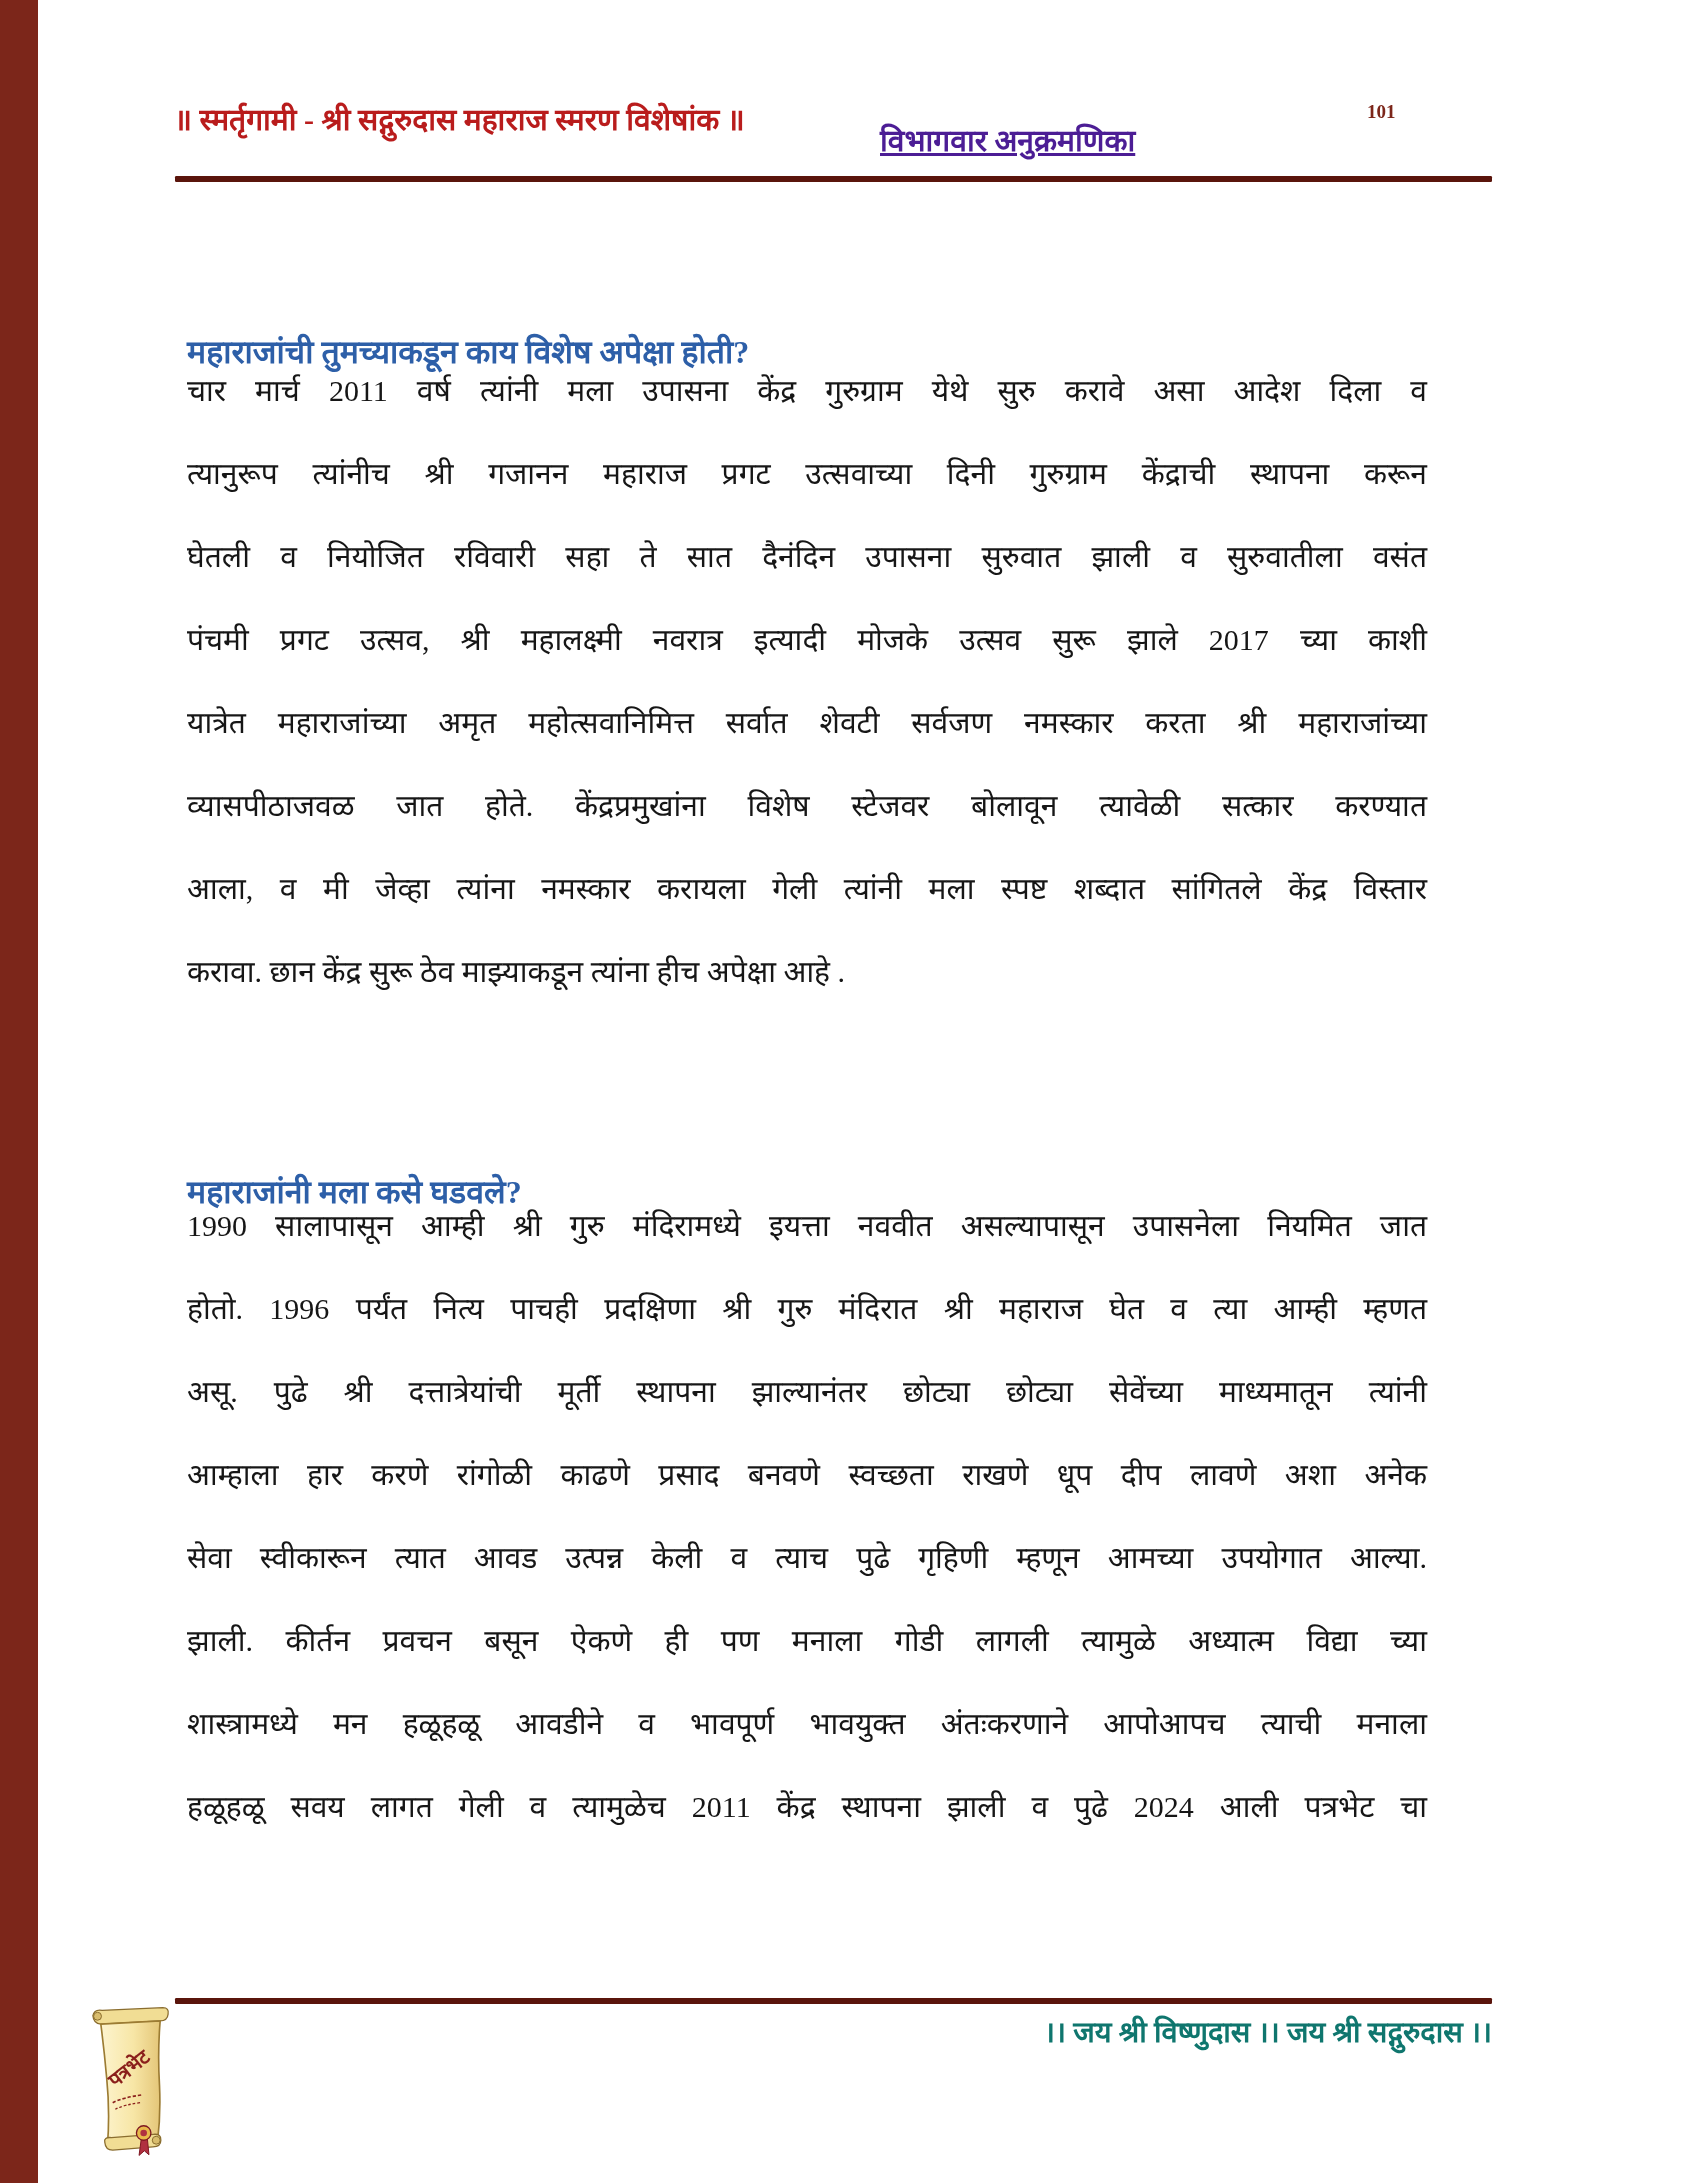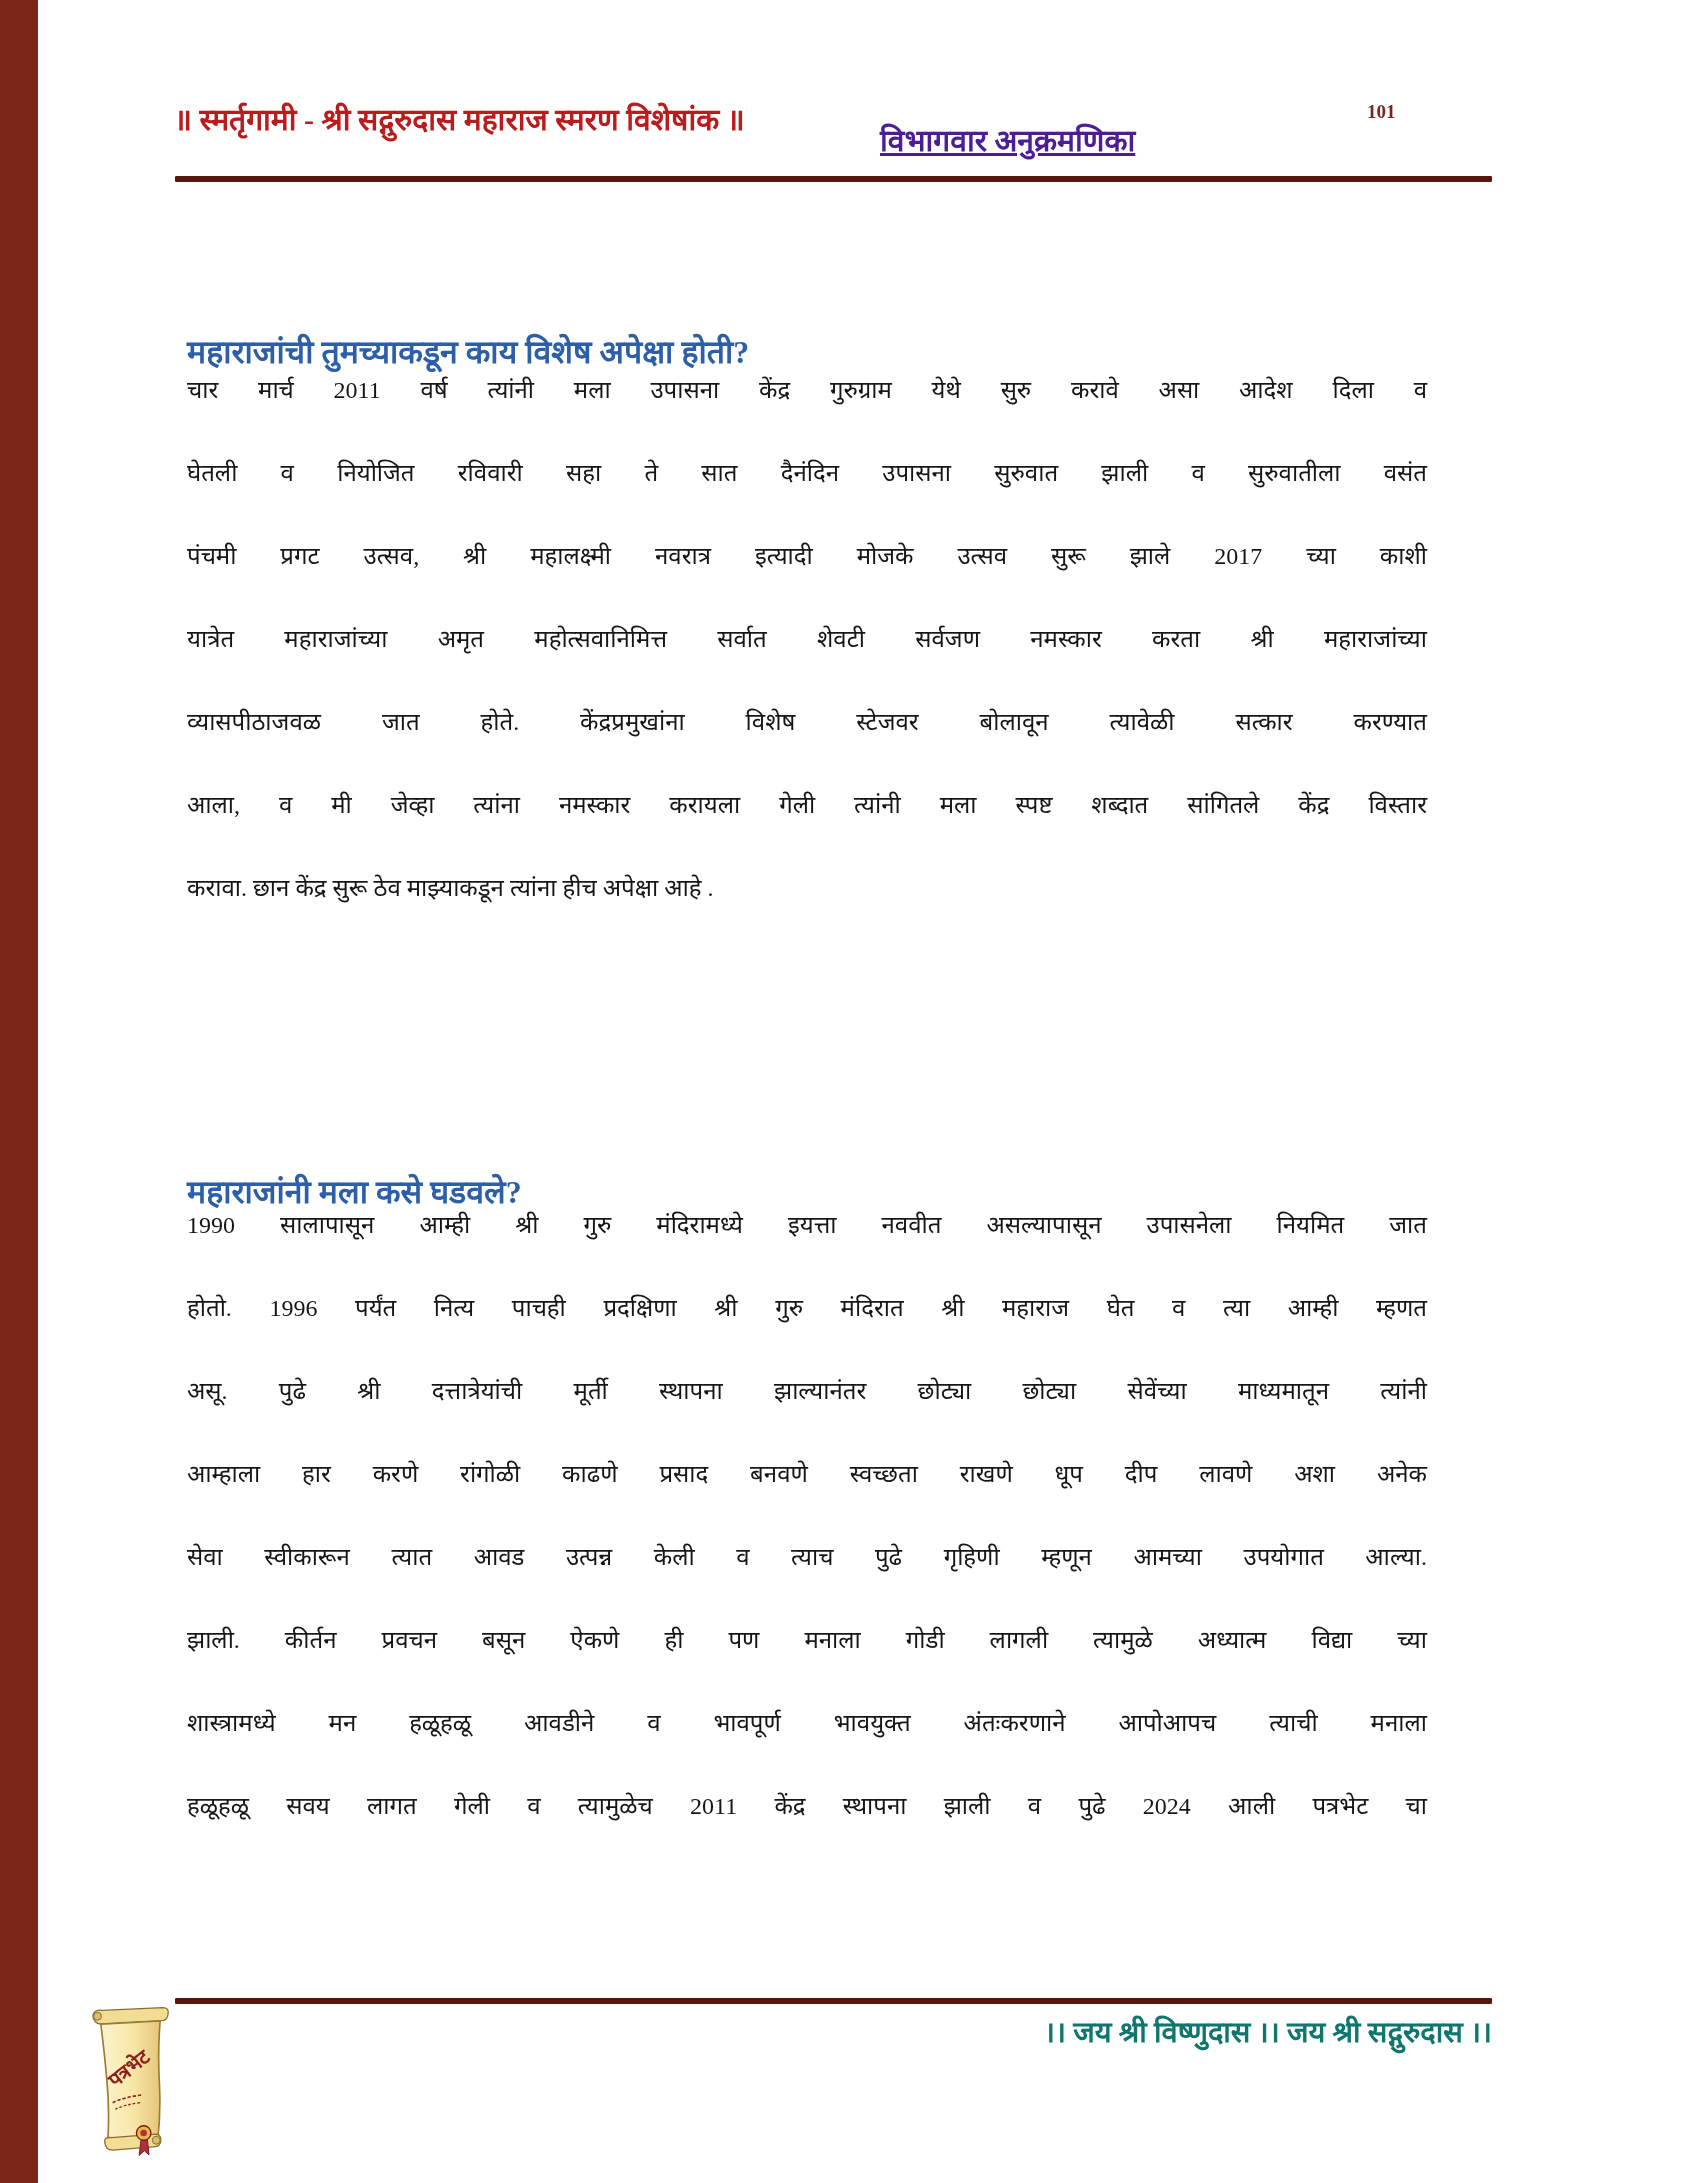--- a/index.html
+++ b/index.html
@@ -49,21 +49,21 @@
   .heading-1 { top:281px; }
   .heading-2 { top:1121px; }
   .para {
     position:absolute; left:187px; width:1240px;
     color:#161616;
   }
   .para-1 { top:349px; }
   .para-2 { top:1184px; }
   .para-line {
     height:83px; line-height:83px;
-    font-size:24px;
+    font-size:30px;
     text-align:justify;
     text-align-last:justify;
     white-space:nowrap;
   }
   .para-line.last {
     text-align-last:left;
   }
   
   .footer-blessing {
     position:absolute; right:195px; top:2011px;
@@ -81,20 +81,21 @@
 <div class="left-bar"></div>
 
 <div class="header-title">॥ स्मर्तृगामी - श्री सद्गुरुदास महाराज स्मरण विशेषांक ॥</div>
 <a class="header-link">विभागवार अनुक्रमणिका</a>
 <div class="page-number">101</div>
 <div class="rule rule-top"></div>
 
 <div class="section-heading heading-1">महाराजांची तुमच्याकडून काय विशेष अपेक्षा होती?</div>
 <div class="para para-1">
   <div class="para-line">चार मार्च 2011 वर्ष त्यांनी मला उपासना केंद्र गुरुग्राम येथे सुरु करावे असा आदेश दिला व</div>
+  <div class="para-line">त्यानुरूप त्यांनीच श्री गजानन महाराज प्रगट उत्सवाच्या दिनी गुरुग्राम केंद्राची स्थापना करून</div>
   <div class="para-line">घेतली व नियोजित रविवारी सहा ते सात दैनंदिन उपासना सुरुवात झाली व सुरुवातीला वसंत</div>
   <div class="para-line">पंचमी प्रगट उत्सव, श्री महालक्ष्मी नवरात्र इत्यादी मोजके उत्सव सुरू झाले 2017 च्या काशी</div>
   <div class="para-line">यात्रेत महाराजांच्या अमृत महोत्सवानिमित्त सर्वात शेवटी सर्वजण नमस्कार करता श्री महाराजांच्या</div>
   <div class="para-line">व्यासपीठाजवळ जात होते. केंद्रप्रमुखांना विशेष स्टेजवर बोलावून त्यावेळी सत्कार करण्यात</div>
   <div class="para-line">आला, व मी जेव्हा त्यांना नमस्कार करायला गेली त्यांनी मला स्पष्ट शब्दात सांगितले केंद्र विस्तार</div>
   <div class="para-line last">करावा. छान केंद्र सुरू ठेव माझ्याकडून त्यांना हीच अपेक्षा आहे .</div>
 </div>
 
 <div class="section-heading heading-2">महाराजांनी मला कसे घडवले?</div>
 <div class="para para-2">

